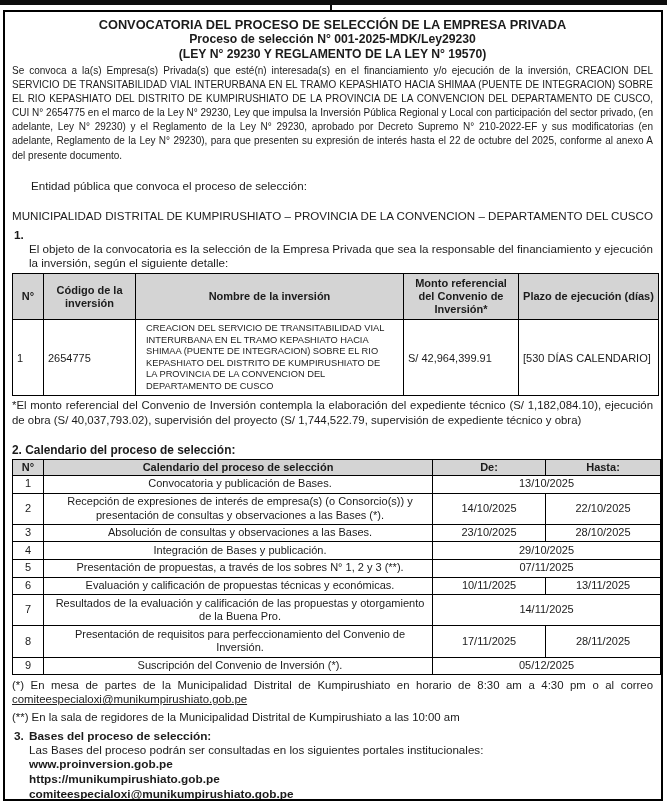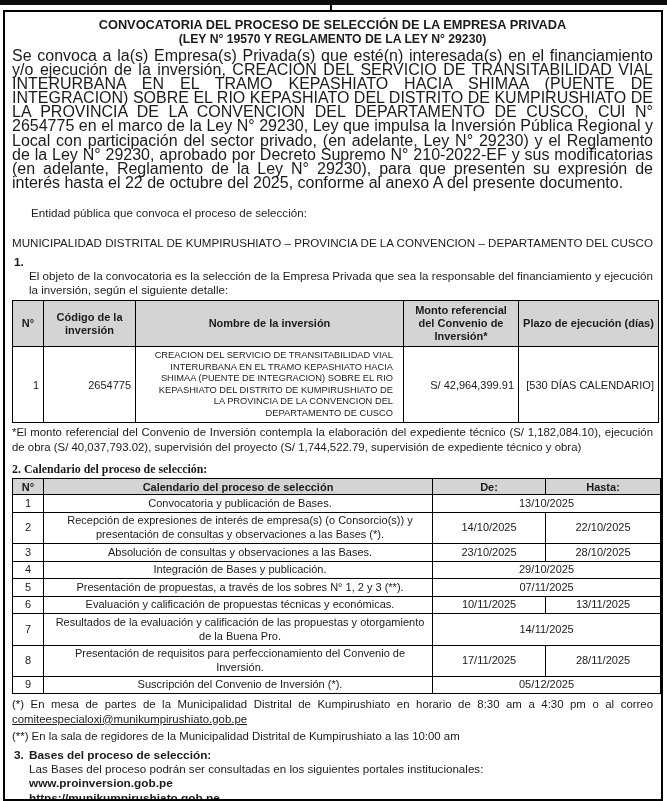--- a/index.html
+++ b/index.html
@@ -14,41 +14,41 @@
 
   .doc {
     position:absolute; left:3px; top:10px; width:660px; height:791px;
     border:2px solid #000; padding:5px 8px 0 7px; overflow:hidden;
   }
 
   .title-block p { margin:0; text-align:center; font-weight:bold; }
   .title-1 { font-size:12.8px; line-height:15px; }
   .title-2, .title-3 { font-size:12.2px; line-height:15px; }
 
-  .intro { margin:2px 0 0; font-size:16px; line-height:14.1px; text-align:justify; }
+  .intro { margin:2px 0 0; font-size:10px; line-height:14.1px; text-align:justify; }
   .entity-label { margin:16px; padding-left:3px; font-size:11.6px; line-height:14px; }
   .entity-name  { margin:0; font-size:11.6px; line-height:14px; }
 
   .item { margin-top:5px; }
   .item-head { display:flex; font-weight:bold; font-size:11.8px; line-height:14.5px; }
   .item-num  { width:17px; flex:0 0 17px; padding-left:2px; }
   .item-body { margin:0 0 0 17px; font-size:11.6px; line-height:14px; text-align:justify; }
 
   table { border-collapse:collapse; table-layout:fixed; margin:3px auto 0; }
   th, td { border:1.6px solid #000; }
   thead th { background:#d4d4d4; font-weight:bold; text-align:center; }
 
   .t1 { width:646px; }
   .t1 th { font-size:11px; line-height:13px; padding:3px 2px; height:45px; }
-  .t1 td { font-size:11px; text-align:right; vertical-align:middle; padding:2px 4px; height:76px;margin-top:39px; }
+  .t1 td { font-size:11px; text-align:left; vertical-align:middle; padding:2px 4px; height:76px;margin-top:39px; }
   .t1 .cell-nombre { font-size:9.3px; line-height:11.5px; padding:2px 10px; }
 
-  .footnote { margin:2px 0 8px; font-size:11.4px; line-height:14.4px; text-align:justify; }
-
-  .sec2-head { margin:2px 0 1px; font-weight:bold; font-size:11.9px; line-height:15px;font-family:Liberation Serif, serif; }
+  .footnote { margin:2px 0 16px; font-size:11.4px; line-height:14.4px; text-align:justify; }
+
+  .sec2-head { margin:2px 0 1px; font-weight:bold; font-size:11.9px; line-height:15px; }
 
   .t2 { width:648px; margin-top:1px; }
   .t2 th { font-size:11px; padding:1px 2px; height:16px; }
   .t2 td { font-size:11px; line-height:13.6px; vertical-align:middle; padding:1.5px 4px; }
   .t2 td.c-num  { text-align:center; }
   .t2 td.c-desc { text-align:center; padding-left:8px; }
   .t2 td.c-date { text-align:center; }
   .t2 tr.single td { height:17px; }
 
   .fn { margin:3px 0 0; font-size:11.4px; line-height:14.2px; text-align:justify; }
@@ -59,21 +59,22 @@
 </head>
 <body>
 
 <div class="top-bar"></div>
 <div class="top-tick"></div>
 
 <div class="doc">
 
   <div class="title-block">
     <p class="title-1">CONVOCATORIA DEL PROCESO DE SELECCIÓN DE LA EMPRESA PRIVADA</p>
-    <p class="title-3">(LEY N° 19570 Y REGLAMENTO DE LA LEY N° 29230)</p>
+    <p class="title-2">Proceso de selección N° 001-2025-MDK/Ley29230</p>
+    <p class="title-3">(LEY N° 29230 Y REGLAMENTO DE LA LEY N° 19570)</p>
   </div>
 
   <p class="intro">Se convoca a la(s) Empresa(s) Privada(s) que esté(n) interesada(s) en el financiamiento y/o ejecución de la inversión, CREACION DEL SERVICIO DE TRANSITABILIDAD VIAL INTERURBANA EN EL TRAMO KEPASHIATO HACIA SHIMAA (PUENTE DE INTEGRACION) SOBRE EL RIO KEPASHIATO DEL DISTRITO DE KUMPIRUSHIATO DE LA PROVINCIA DE LA CONVENCION DEL DEPARTAMENTO DE CUSCO, CUI N° 2654775 en el marco de la Ley N° 29230, Ley que impulsa la Inversión Pública Regional y Local con participación del sector privado, (en adelante, Ley N° 29230) y el Reglamento de la Ley N° 29230, aprobado por Decreto Supremo N° 210-2022-EF y sus modificatorias (en adelante, Reglamento de la Ley N° 29230), para que presenten su expresión de interés hasta el 22 de octubre del 2025, conforme al anexo A del presente documento.</p>
   <p class="entity-label">Entidad pública que convoca el proceso de selección:</p>
   <p class="entity-name">MUNICIPALIDAD DISTRITAL DE KUMPIRUSHIATO – PROVINCIA DE LA CONVENCION – DEPARTAMENTO DEL CUSCO</p>
 
   <div class="item">
     <div class="item-head">
       <span class="item-num">1.</span>
     </div>

